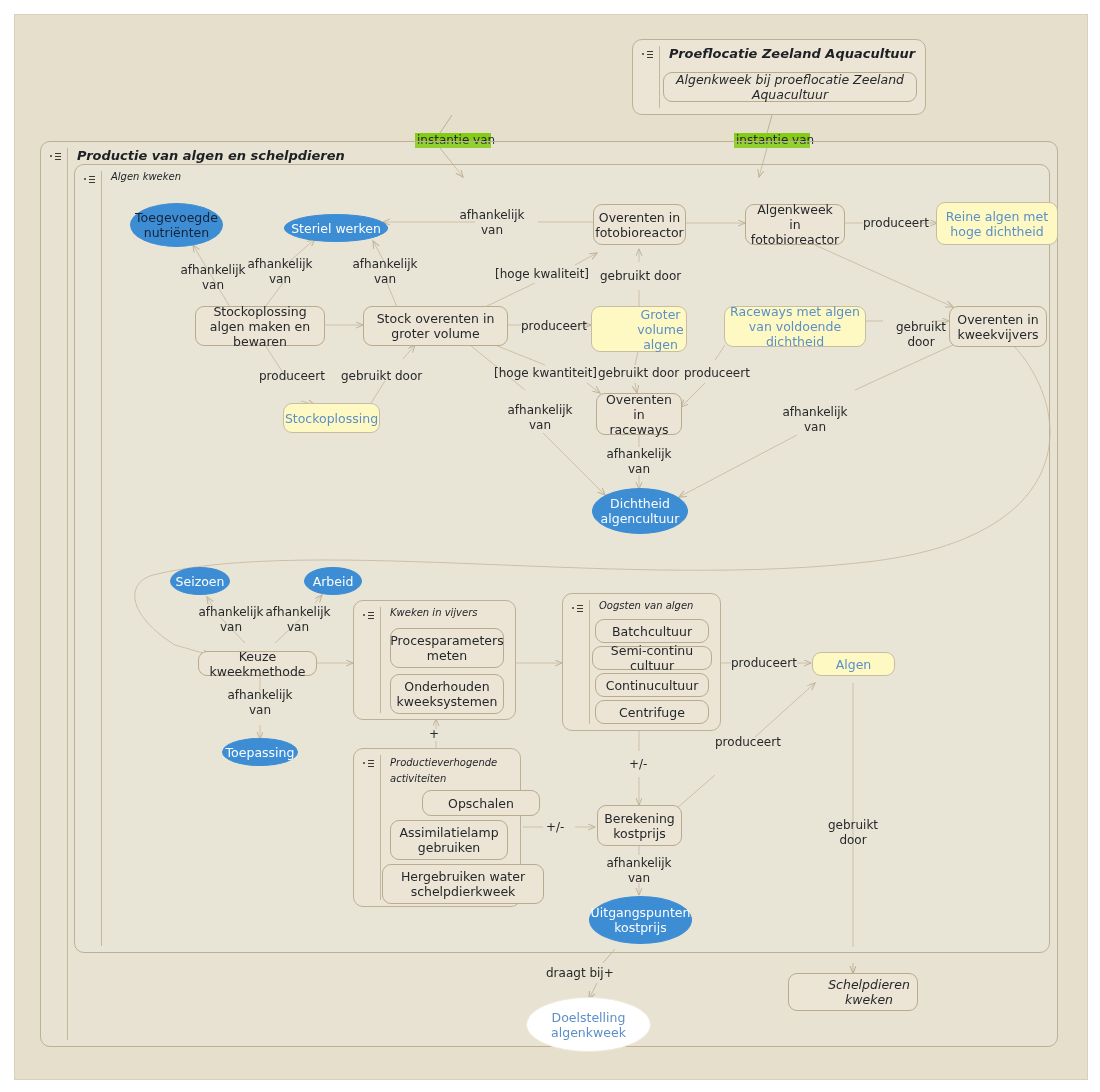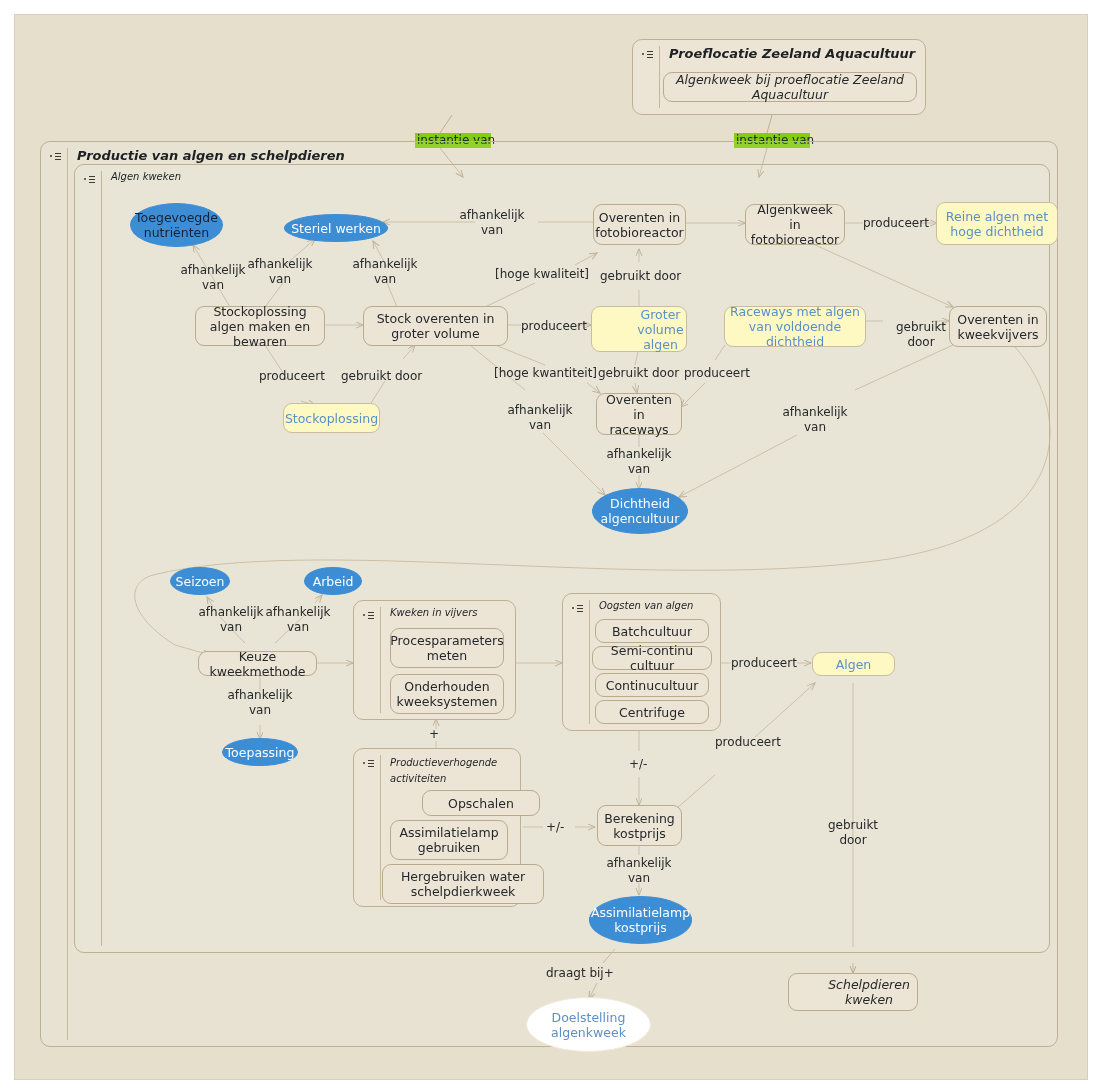--- a/index.html
+++ b/index.html
@@ -300,21 +300,21 @@
     <span class="ptitle" style="width:110px;white-space:normal;line-height:16px;">Productieverhogende activiteiten</span>
     <div class="node" style="left:36px;top:41px;width:118px;height:26px;margin-left:32px;">Opschalen</div>
     <div class="node" style="left:36px;top:71px;width:118px;height:40px;">Assimilatielamp gebruiken</div>
     <div class="node" style="left:28px;top:115px;width:162px;height:40px;">Hergebruiken water schelpdierkweek</div>
   </div>
 
   <div class="node white" style="left:797px;top:637px;width:83px;height:24px;">Algen</div>
 
   <div class="node" style="left:582px;top:790px;width:85px;height:41px;">Berekening kostprijs</div>
 
-  <div class="node oval light" style="left:574px;top:881px;width:103px;height:48px;">Assimilatielamp kostprijs</div>
+  <div class="node oval light" style="left:574px;top:881px;width:103px;height:48px;">Uitgangspunten kostprijs</div>
 
   <div class="node oval-white" style="left:511px;top:982px;width:125px;height:55px;">Doelstelling algenkweek</div>
 
   <div class="node italic" style="left:773px;top:958px;width:130px;height:38px;padding-left:37px;">Schelpdieren kweken</div>
 
   <div class="elabel" style="left:414px;top:712px;">+</div>
   <div class="elabel" style="left:716px;top:641px;">produceert</div>
   <div class="elabel" style="left:614px;top:742px;">+/-</div>
   <div class="elabel" style="left:531px;top:805px;">+/-</div>
   <div class="elabel" style="left:700px;top:720px;">produceert</div>

